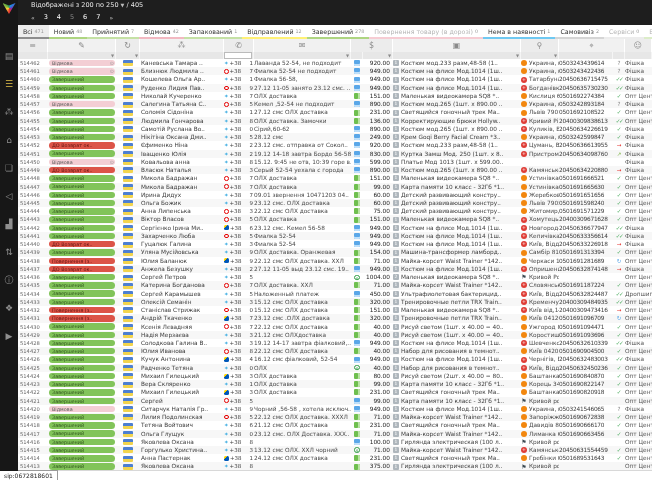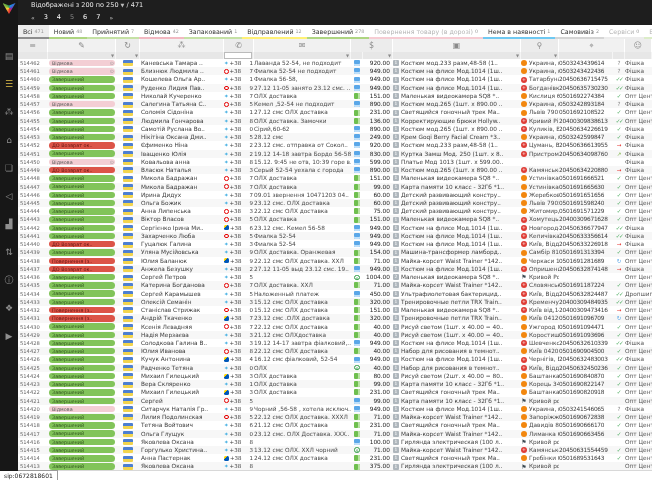--- a/index.html
+++ b/index.html
@@ -111,21 +111,21 @@
         <div class="side-icon">ⓘ</div>
         <div class="side-icon">❖</div>
         <div class="side-icon">▶</div>
       </div>
   </div>
 
   <div class="topbar">
     <div class="range-line">
       <span>Відображені з 200 по 250</span>
       <span class="caret">▼</span>
-      <span>/ 471</span>
+      <span>/ 405</span>
     </div>
     <div class="pager" id="pager">
         <span class="nav">«</span>
         <span class="pg">3</span>
         <span class="pg">4</span>
         <span class="pg cur">5</span>
         <span class="pg">6</span>
         <span class="pg">7</span>
         <span class="nav">»</span>
       </div>

